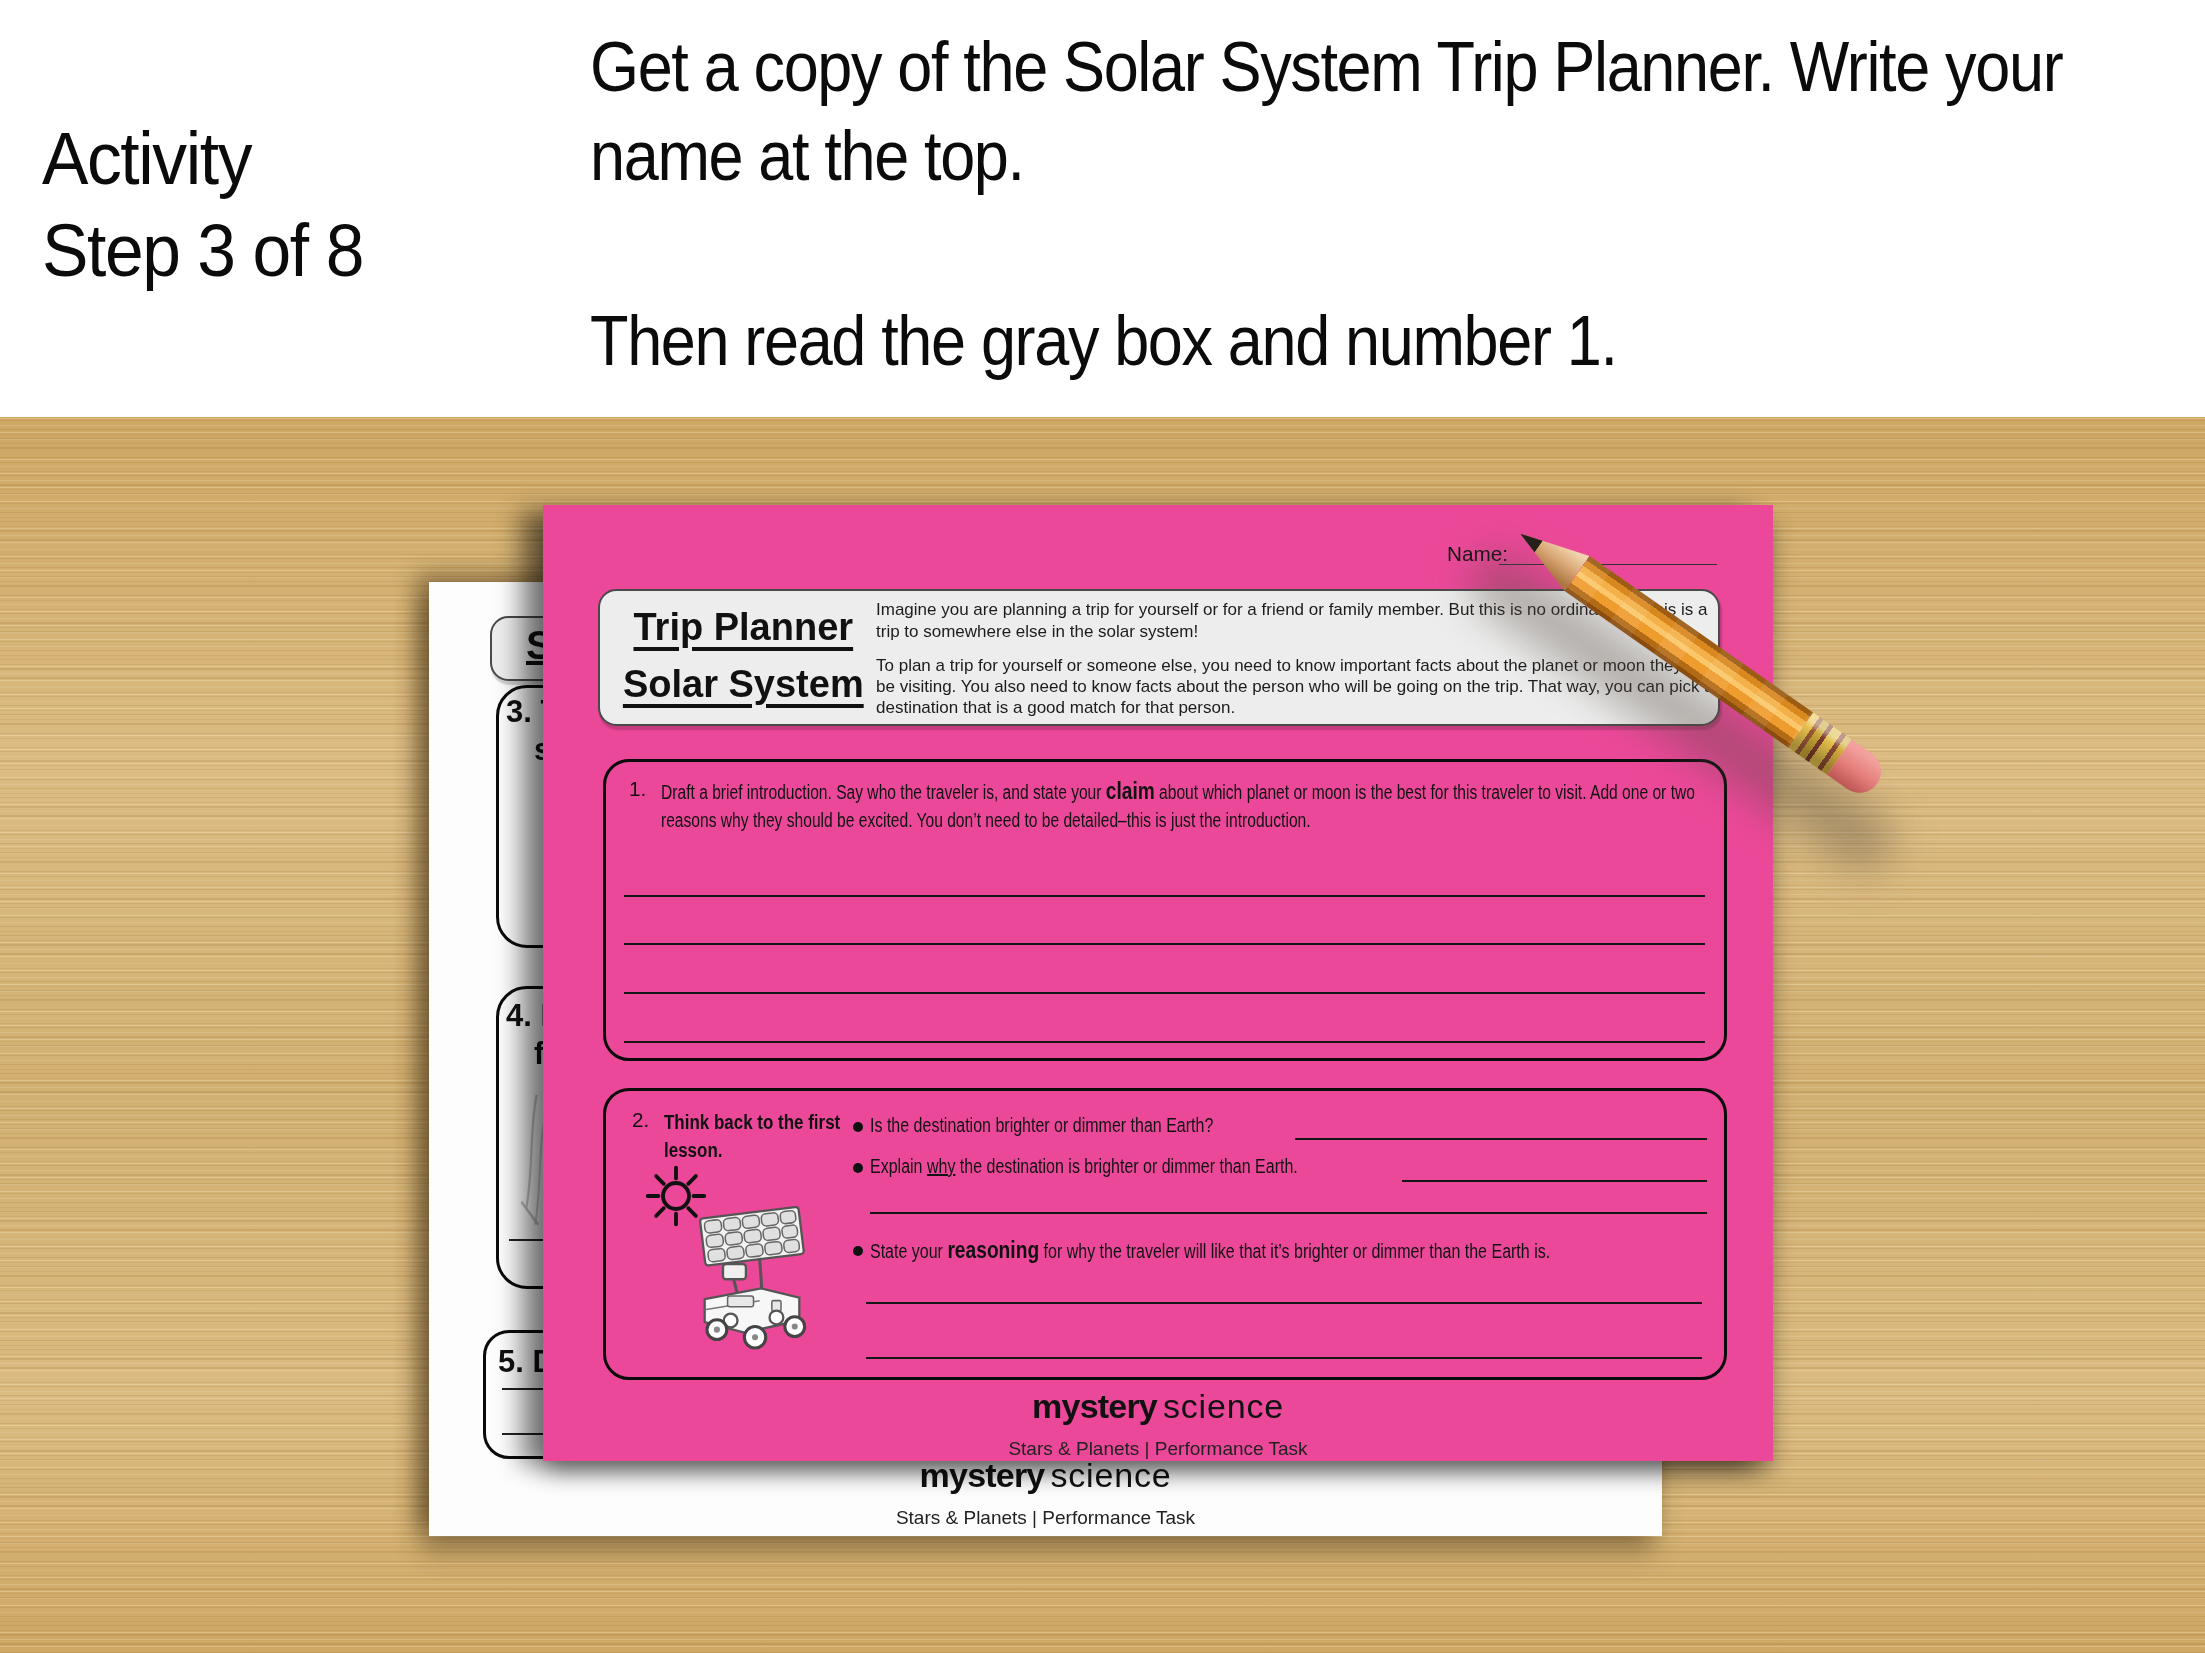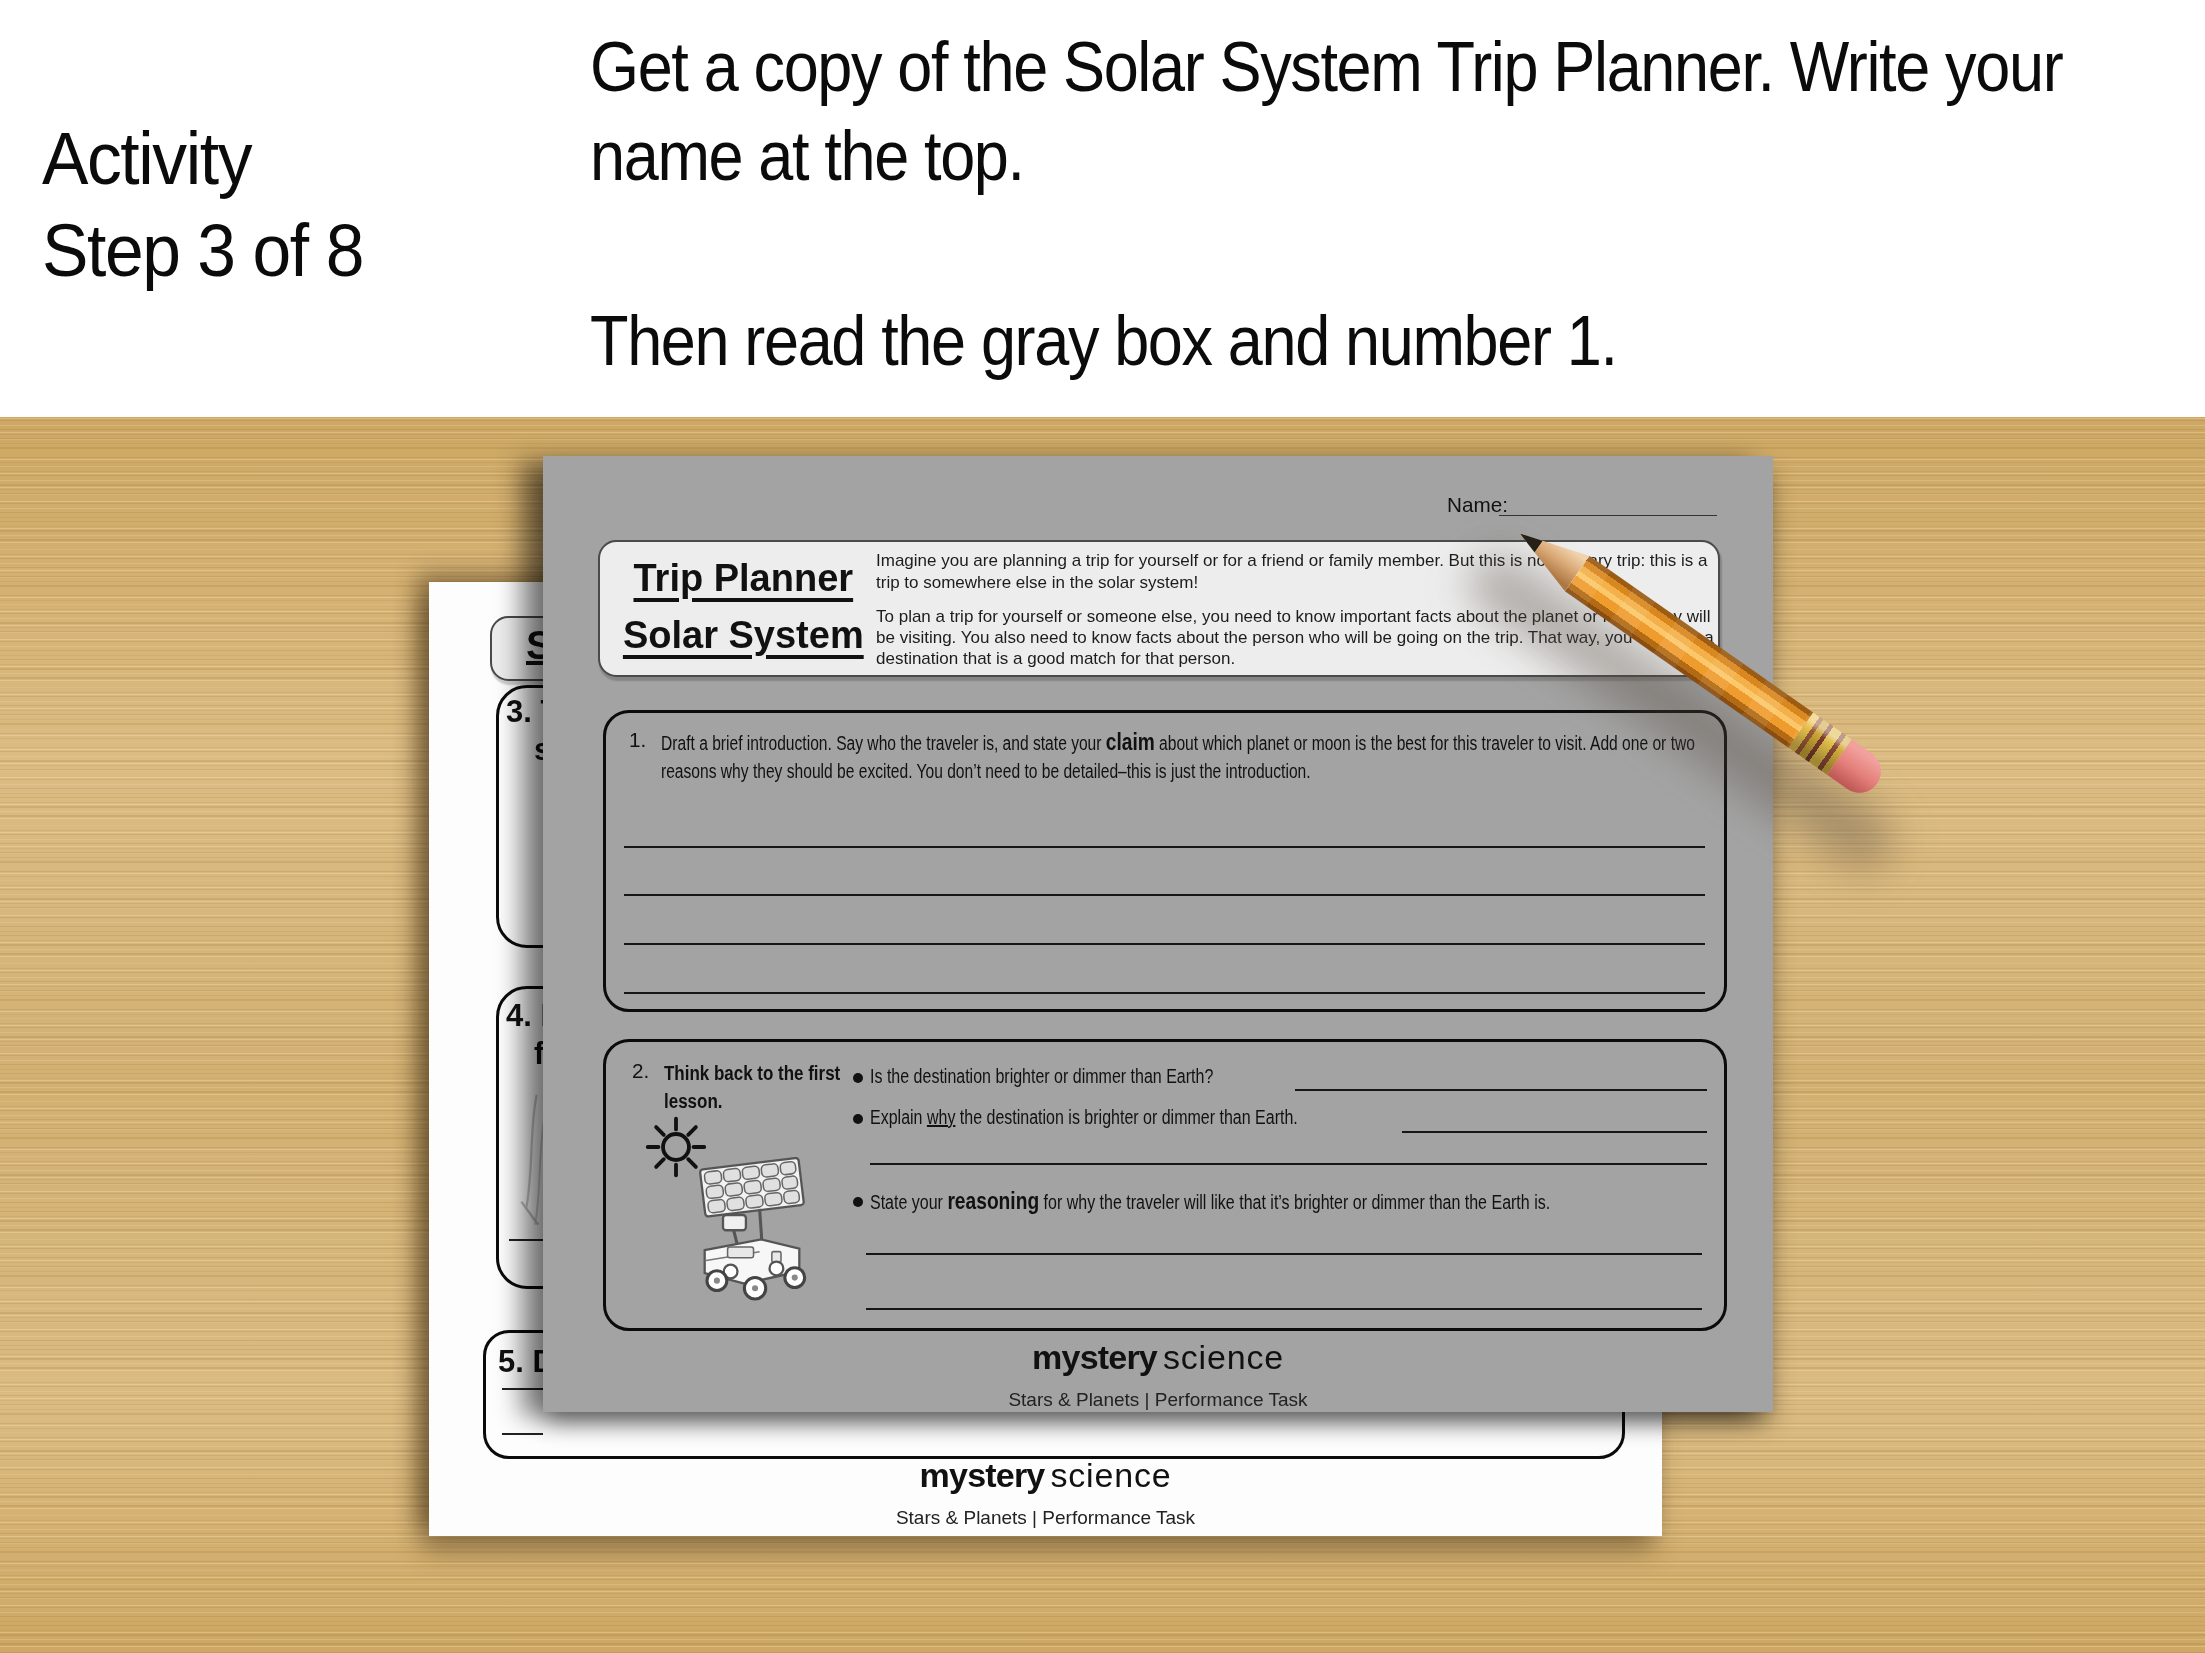--- a/index.html
+++ b/index.html
@@ -20,21 +20,21 @@
   .desk{position:absolute;left:0;top:417px;width:2205px;height:1237px;background-color:#d5b478;
     background-image:
       repeating-linear-gradient(0deg, rgba(255,238,200,.28) 0 0.8px, rgba(255,255,255,0) 0.8px 6.9px),
       repeating-linear-gradient(0deg, rgba(140,97,38,.16) 0 1.5px, rgba(0,0,0,0) 1.5px 4.6px, rgba(125,84,30,.09) 4.6px 5.4px, rgba(0,0,0,0) 5.4px 9.2px),
       linear-gradient(180deg,#cda763,#dcbc83 28%,#d2b072 55%,#dbbb81 80%,#cda763);}
 
   
   .paper{position:absolute;background:#fdfdfd;}
   .back-paper{left:429px;top:582px;width:1233px;height:954px;z-index:5;
       box-shadow:-12.3px -7.7px 21.4px rgba(55,38,14,.45), -7.7px 15.3px 24.5px rgba(55,38,14,.40);}
-  .front-paper{left:543px;top:456px;width:1230px;height:956px;z-index:10;background:#a3a3a3;
+  .front-paper{left:543px;top:505px;width:1230px;height:956px;z-index:10;background:#ec4899;
       box-shadow:-23px 4.6px 23px rgba(0,0,0,.45), 0 13.8px 23px -3.1px rgba(0,0,0,.45);}
 
   .roundbox{position:absolute;border:3.1px solid #0b0b0b;border-radius:26px;background:transparent;}
   .graybox{position:absolute;border:2.3px solid #4a4a4a;border-radius:18.4px;background:#ededed;
            box-shadow:1.5px 3.1px 1.5px rgba(0,0,0,.18);}
   .wline{position:absolute;border-top:2.3px solid #161616;}
 
   
   .frag-text{position:absolute;font-size:31px;color:#111;}
   .frag-bold{font-weight:bold;}

